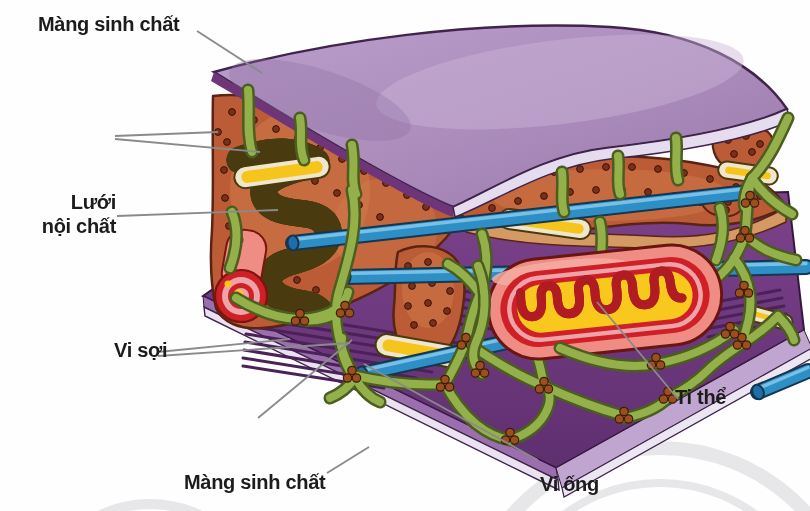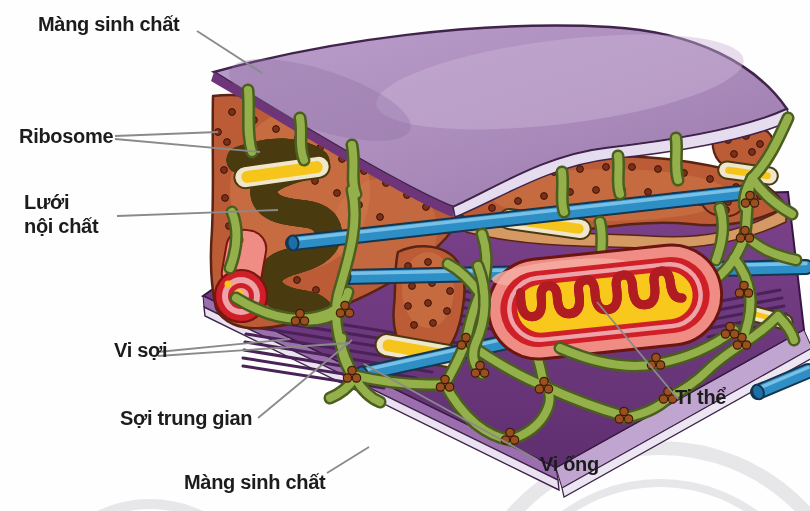--- a/index.html
+++ b/index.html
@@ -1,21 +1,21 @@
 <!DOCTYPE html>
 <html><head>
 <meta charset="utf-8">
 <style>
   html,body{margin:0;padding:0;background:#ffffff;}
   #stage{position:relative;width:810px;height:511px;background:#fefefe;overflow:hidden;
          font-family:"Liberation Sans","DejaVu Sans",sans-serif;}
   #figure-svg{position:absolute;left:0;top:0;}
   .lbl{position:absolute;color:#1c1c1c;font-weight:bold;font-size:20px;line-height:24px;
        white-space:pre-line;letter-spacing:-0.3px;}
-  .lbl.center{text-align:left;}
+  .lbl.center{text-align:right;}
 </style>
 </head>
 <body>
 
 <div id="stage">
 
 <svg id="figure-svg" width="810" height="511" viewBox="0 0 810 511" xmlns="http://www.w3.org/2000/svg">
   <defs>
     <linearGradient id="gradTop" x1="0" y1="0" x2="1" y2="1">
       <stop offset="0" stop-color="#bb9ecb"></stop>
@@ -382,22 +382,20 @@
         <line x1="158" y1="352" x2="290" y2="339"></line>
         <line x1="158" y1="356" x2="350" y2="343"></line>
         <line x1="258" y1="418" x2="352" y2="340"></line>
         <line x1="327" y1="473" x2="369" y2="447"></line>
         <line x1="538" y1="460" x2="364" y2="364"></line>
         <line x1="678" y1="399" x2="597" y2="302"></line>
       </g>
 </svg>
 
 <div class="lbl" style="left:38px;top:12px">Màng sinh chất</div>
-<div class="lbl" style="left:19px;top:124px">Ribosome</div>
 <div class="lbl center" style="left:24px;top:190px;width:92px">Lưới
 nội chất</div>
 <div class="lbl" style="left:114px;top:338px">Vi sợi</div>
-<div class="lbl" style="left:120px;top:406px">Sợi trung gian</div>
 <div class="lbl" style="left:184px;top:470px">Màng sinh chất</div>
-<div class="lbl" style="left:540px;top:452px">Vi ống</div>
+<div class="lbl" style="left:540px;top:472px">Vi ống</div>
 <div class="lbl" style="left:675px;top:385px">Ti thể</div>
 
 </div>
 
 </body></html>

